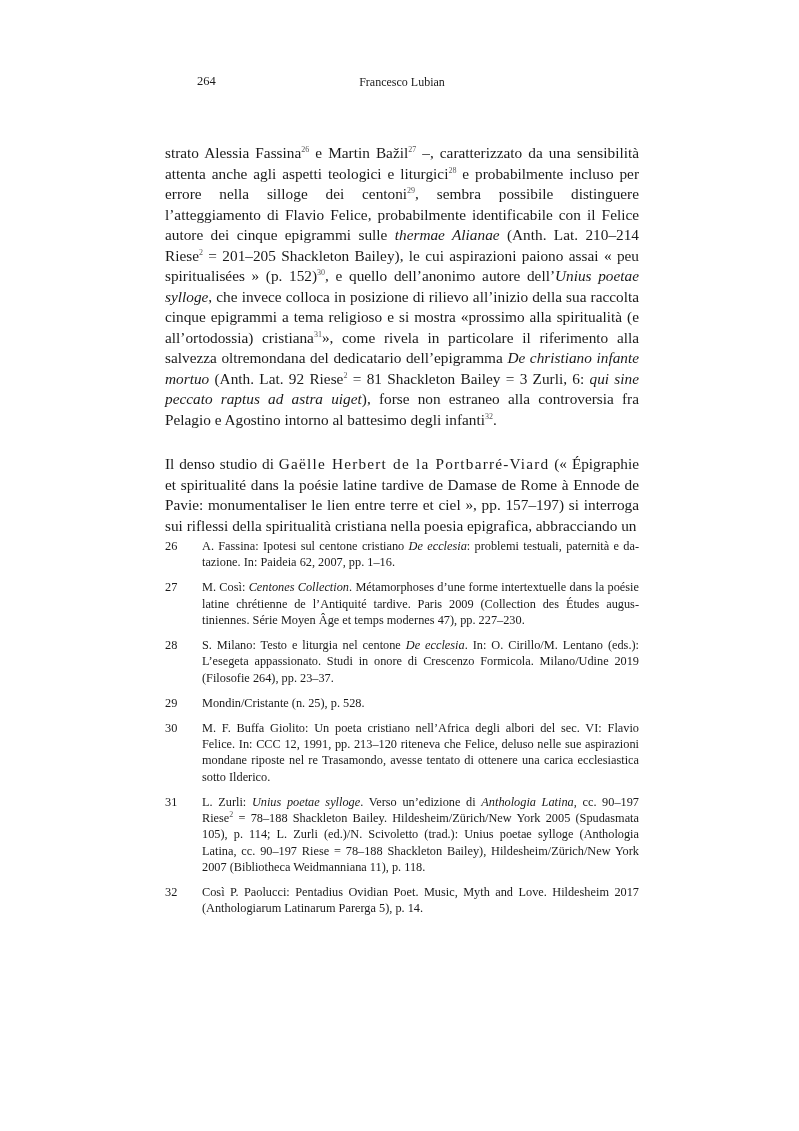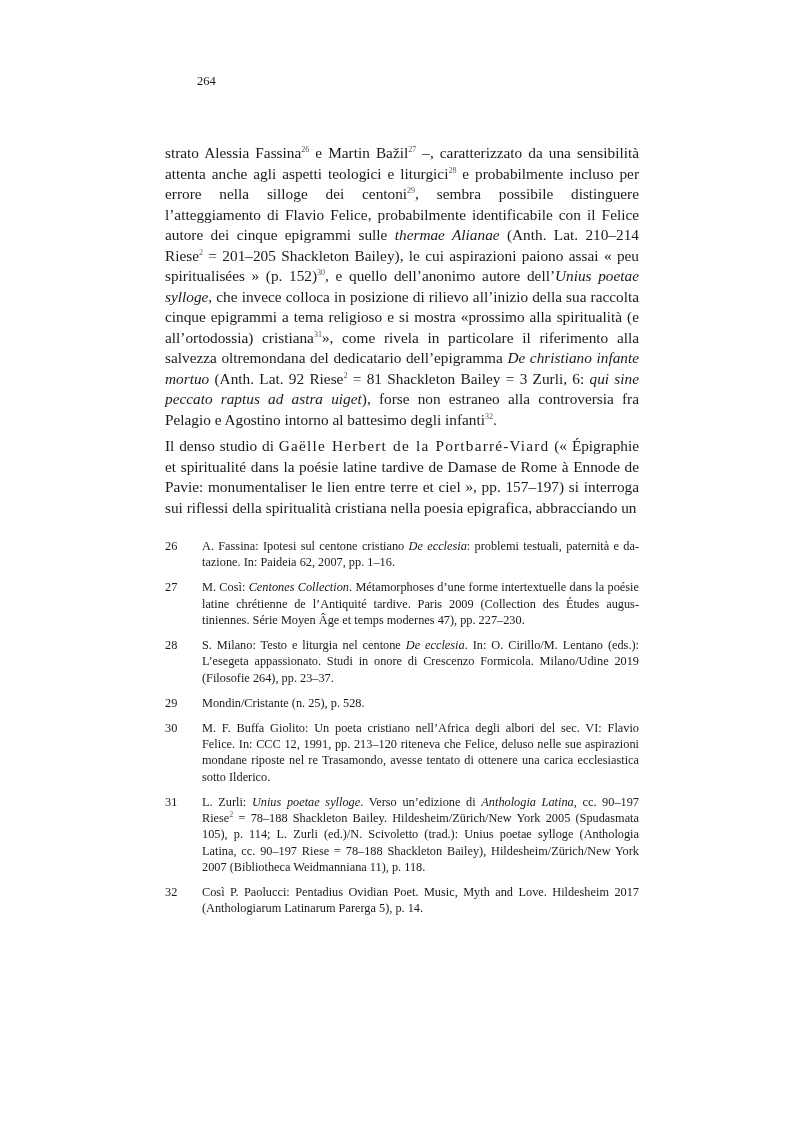--- a/index.html
+++ b/index.html
@@ -13,37 +13,38 @@
       font-size: 12.5px;
     }
     .page-number { position: absolute; left: 0; top: 0; margin-left: 32px; }
     .running-title { position: absolute; left: 0; right: 0; top: 1px; text-align: center; font-size: 12px; }
     .body-text {
       position: absolute; top: 143px; left: 165px; width: 474px;
       font-size: 15.3px; line-height: 20.5px; text-align: justify;
       hyphens: manual;
     }
     .body-text p { margin: 0; }
-    .body-text p + p { margin-top: 6px; }
+    .body-text p + p { margin-top: 24px; }
     sup { font-size: 8px; line-height: 0; vertical-align: super; color: #555; }
     .spaced { letter-spacing: 1.2px; }
     .footnotes {
       position: absolute; top: 538px; left: 165px; width: 474px;
       font-size: 12.3px; line-height: 16.3px; text-align: justify;
     }
     .fn { display: flex; margin-bottom: 8.8px; }
     .fn-num { width: 37px; flex: 0 0 37px; }
     .fn-text { flex: 1; }
     i { }
   </style>
 </head>
 <body>
 
 <div class="running-head">
   <span class="page-number">264</span>
+  <div class="running-title">Francesco Lubian</div>
 </div>
 
 <div class="body-text">
   <p><span>strato Alessia Fassina</span><sup>26</sup><span> e Martin Bažil</span><sup>27</sup><span> –, caratterizzato da una sensibilità attenta anche agli aspetti teologici e liturgici</span><sup>28</sup><span> e probabilmente incluso per errore nella silloge dei centoni</span><sup>29</sup><span>, sembra possibile distinguere l’atteggiamento di Flavio Felice, probabilmente identificabile con il Felice autore dei cinque epigrammi sulle </span><i>thermae Alianae</i><span> (Anth. Lat. 210–214 Riese</span><sup>2</sup><span> = 201–205 Shackleton Bailey), le cui aspirazioni paiono assai « peu spiritualisées » (p. 152)</span><sup>30</sup><span>, e quello dell’anonimo autore dell’</span><i>Unius poetae sylloge</i><span>, che invece colloca in posizione di rilievo all’inizio della sua raccolta cinque epigrammi a tema religioso e si mostra «prossimo alla spiritualità (e all’ortodossia) cri­stiana</span><sup>31</sup><span>», come rivela in particolare il riferimento alla salvezza oltremondana del dedicatario dell’epigramma </span><i>De christiano infante mortuo</i><span> (Anth. Lat. 92 Riese</span><sup>2</sup><span> = 81 Shackleton Bailey = 3 Zurli, 6: </span><i>qui sine peccato raptus ad astra uiget</i><span>), forse non estraneo alla controversia fra Pelagio e Agostino intorno al battesimo degli infanti</span><sup>32</sup><span>.</span></p>
   <p><span>Il denso studio di </span><span class="spaced">Gaëlle Herbert de la Portbarré-Viard</span><span> (« Épigraphie et spiritualité dans la poésie latine tardive de Damase de Rome à Ennode de Pavie: monumentaliser le lien entre terre et ciel », pp. 157–197) si interroga sui riflessi della spiritualità cristiana nella poesia epigrafica, abbracciando un</span></p>
 </div>
 
 <div class="footnotes">
   <div class="fn">
     <span class="fn-num">26</span>

